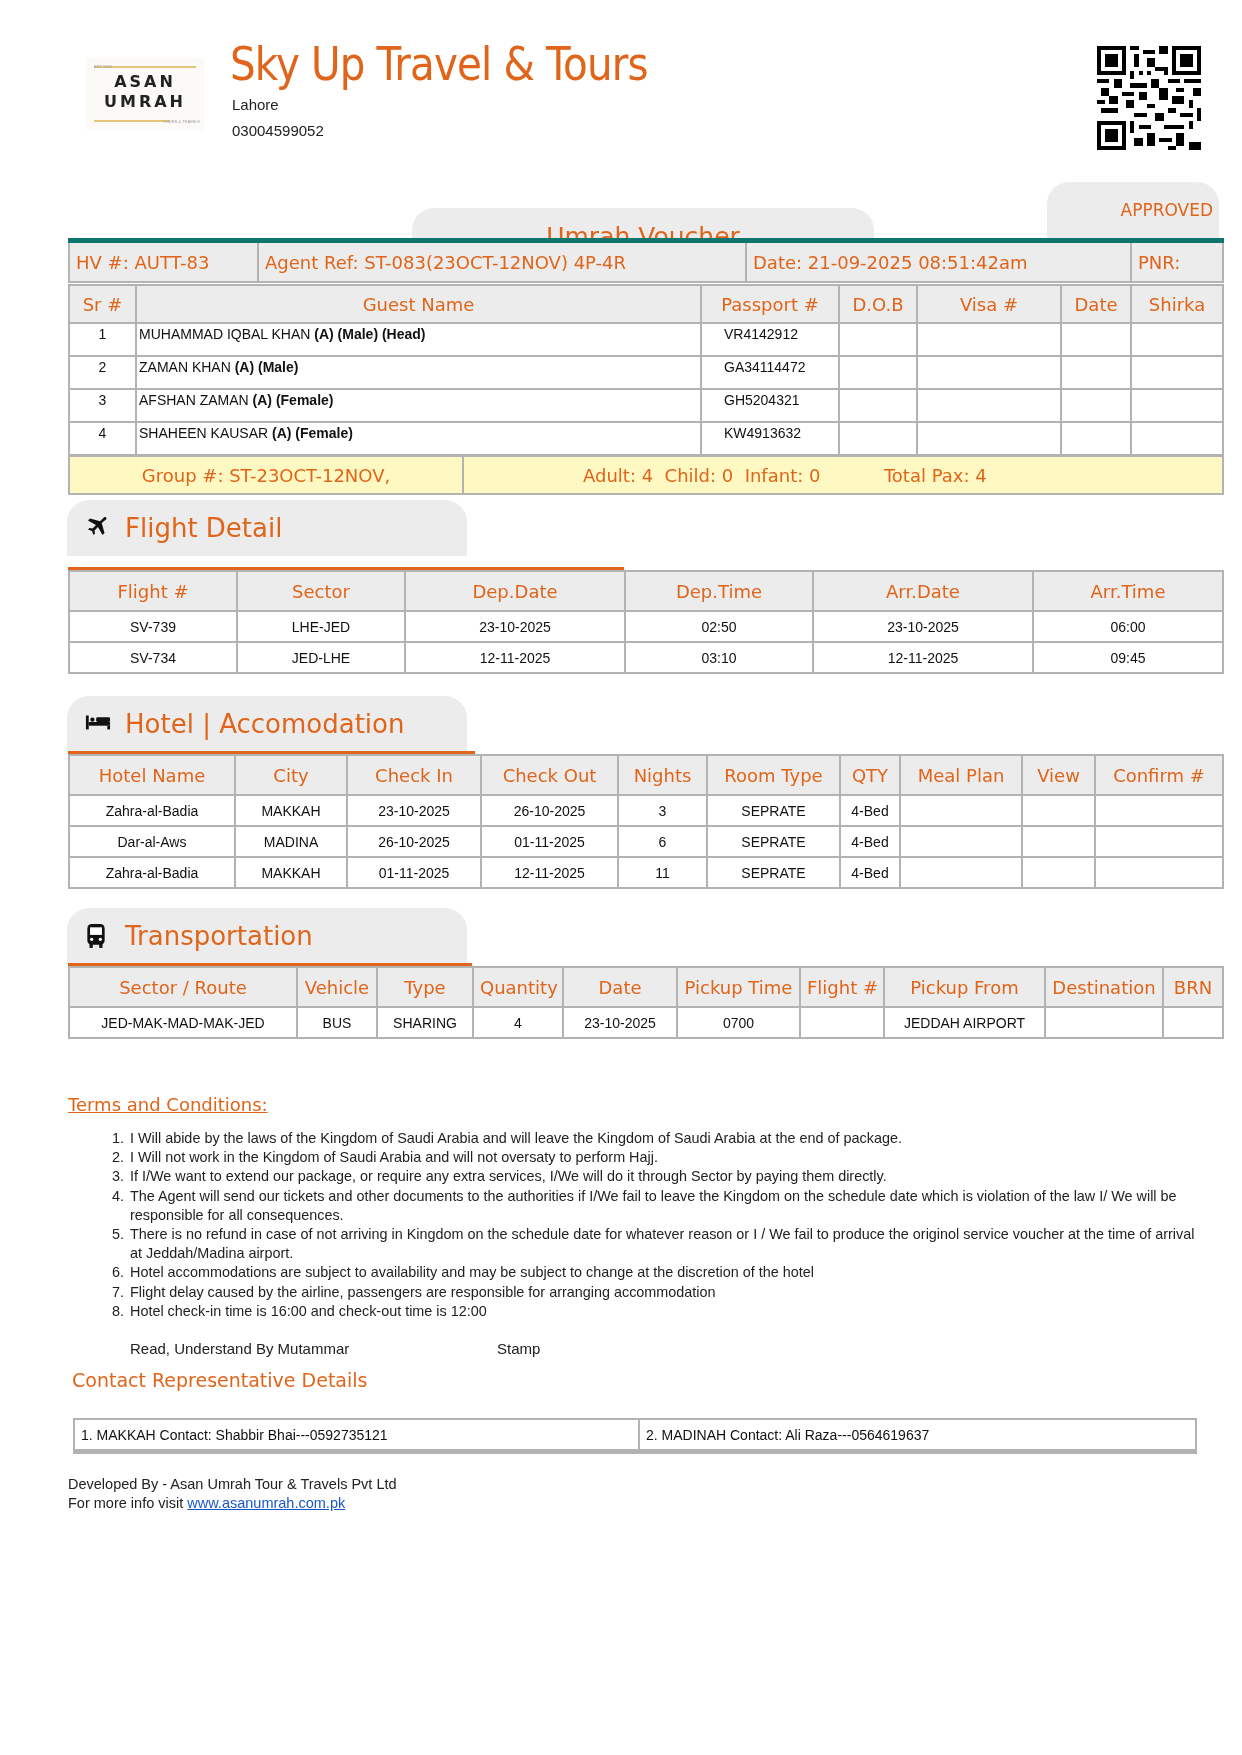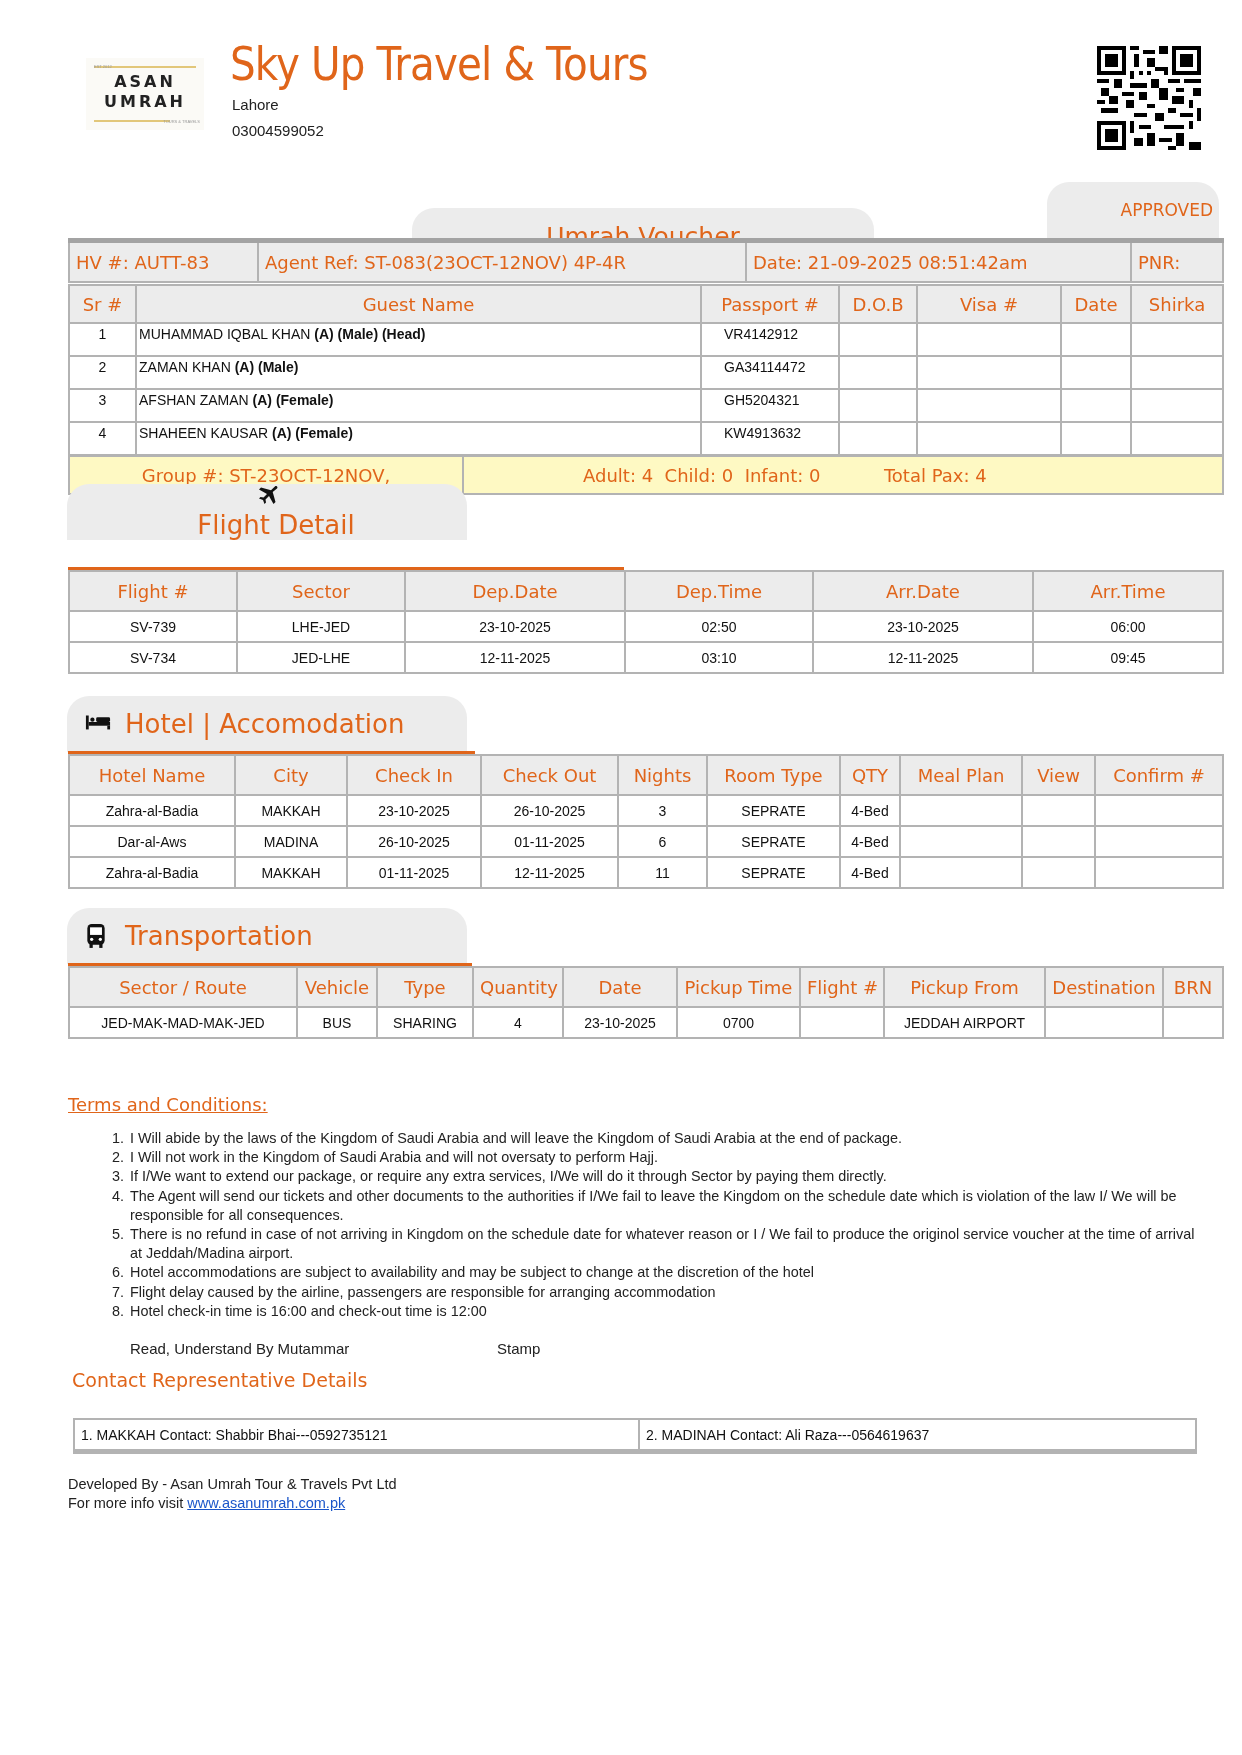--- a/index.html
+++ b/index.html
@@ -23,21 +23,21 @@
          color:#e0651a; font-family:"DejaVu Sans", sans-serif; }
   .voucher-tab { left:412px; top:182px; width:462px; height:56px; font-size:25px;margin-top:26px; }
   .status-tab { left:1047px; top:182px; width:172px; height:56px; font-size:17px; justify-content:flex-end; padding-right:6px; box-sizing:border-box; }
   .section-tab { left:67px; width:400px; height:56px; justify-content:flex-start; padding-left:18px; box-sizing:border-box; font-size:26px; }
   .section-tab .ic { width:26px; height:26px; margin-right:14px; display:inline-flex; }
   
   table { border-collapse:collapse; position:absolute; left:68px; width:1154px; table-layout:fixed; }
   td, th { border:2px solid #b3b3b3; padding:0 6px; overflow:hidden; white-space:nowrap; }
   th { background:#ececec; color:#e0651a; font-weight:normal; font-family:"DejaVu Sans", sans-serif; font-size:18px; }
   td { font-size:14px; text-align:center; color:#111; }
-  .topline { border-top:5px solid #a3a3a3; }
+  .topline { border-top:5px solid #0f766e; }
   .info-table td { background:#ececec; color:#e0651a; font-family:"DejaVu Sans", sans-serif; font-size:18px; text-align:left; height:38px; }
   .pax th { height:36px; }
   .pax td { height:29px; vertical-align:top; padding-top:2px; }
   .pax td.name { text-align:left; font-size:14px; padding-left:2px; }
   .pax td.name b { font-weight:bold; }
   .group-table td { background:#fef9c3; color:#e0651a; font-family:"DejaVu Sans", sans-serif; font-size:18px; height:36px; }
   .flight th { height:38px; } .flight td { height:29px; }
   .hotel th { height:38px; } .hotel td { height:29px; }
   .trans th { height:38px; font-size:18px; } .trans td { height:29px; }
   .left { text-align:center; }
@@ -216,21 +216,21 @@
     <td class="left">Group #: ST-23OCT-12NOV,</td>
     <td style="padding-left:119px;text-align:left;">
       <span style="white-space:pre;">Adult: 4  Child: 0  Infant: 0</span>
       <span style="display:inline-block;width:52px;"></span>
       <span>Total Pax: 4</span>
     </td>
   </tr>
 </tbody>
   </table>
 
-<div class="abs tab section-tab" style="top:484px;flex-direction:column;">
+<div class="abs tab section-tab" style="top:500px;">
   <span class="ic">
     <svg viewBox="0 0 24 24" width="24" height="24">
         <path d="M21 4.5c.6-.6.6-1.5 0-2.1s-1.5-.6-2.1 0L15 6.3 5 3.5 3 5.5l8 4.5-3.5 3.5-3-.5L3 14.5l4 1.5 1.5 4 1.5-1.5-.5-3 3.5-3.5 4.5 8 2-2-2.8-10z" fill="#111"></path>
       </svg>
   </span>
   <span>Flight Detail</span>
 </div>
 <div class="partial-line" style="top:567px;width:556px;"></div>
 <table class="flight" style="top:570px;">
   <colgroup>

